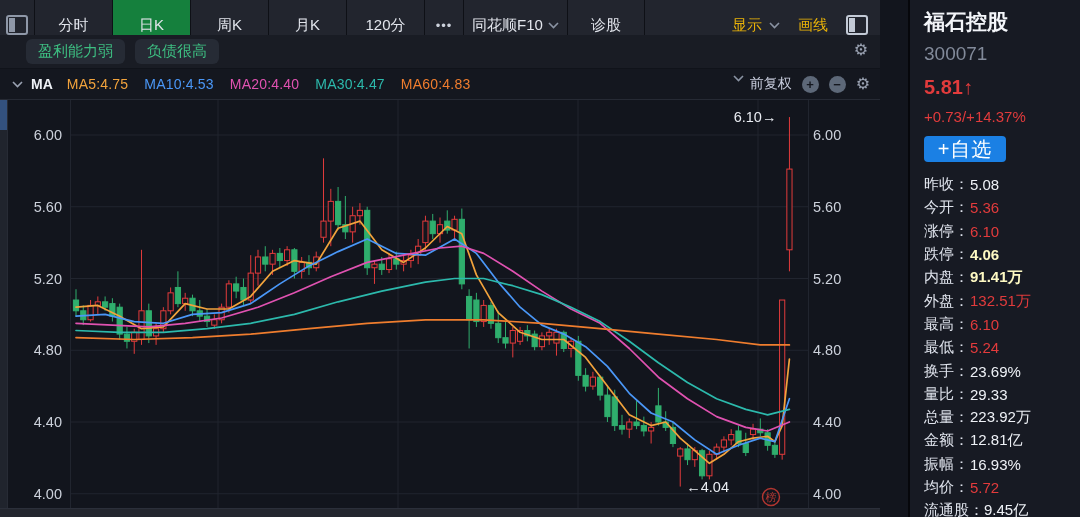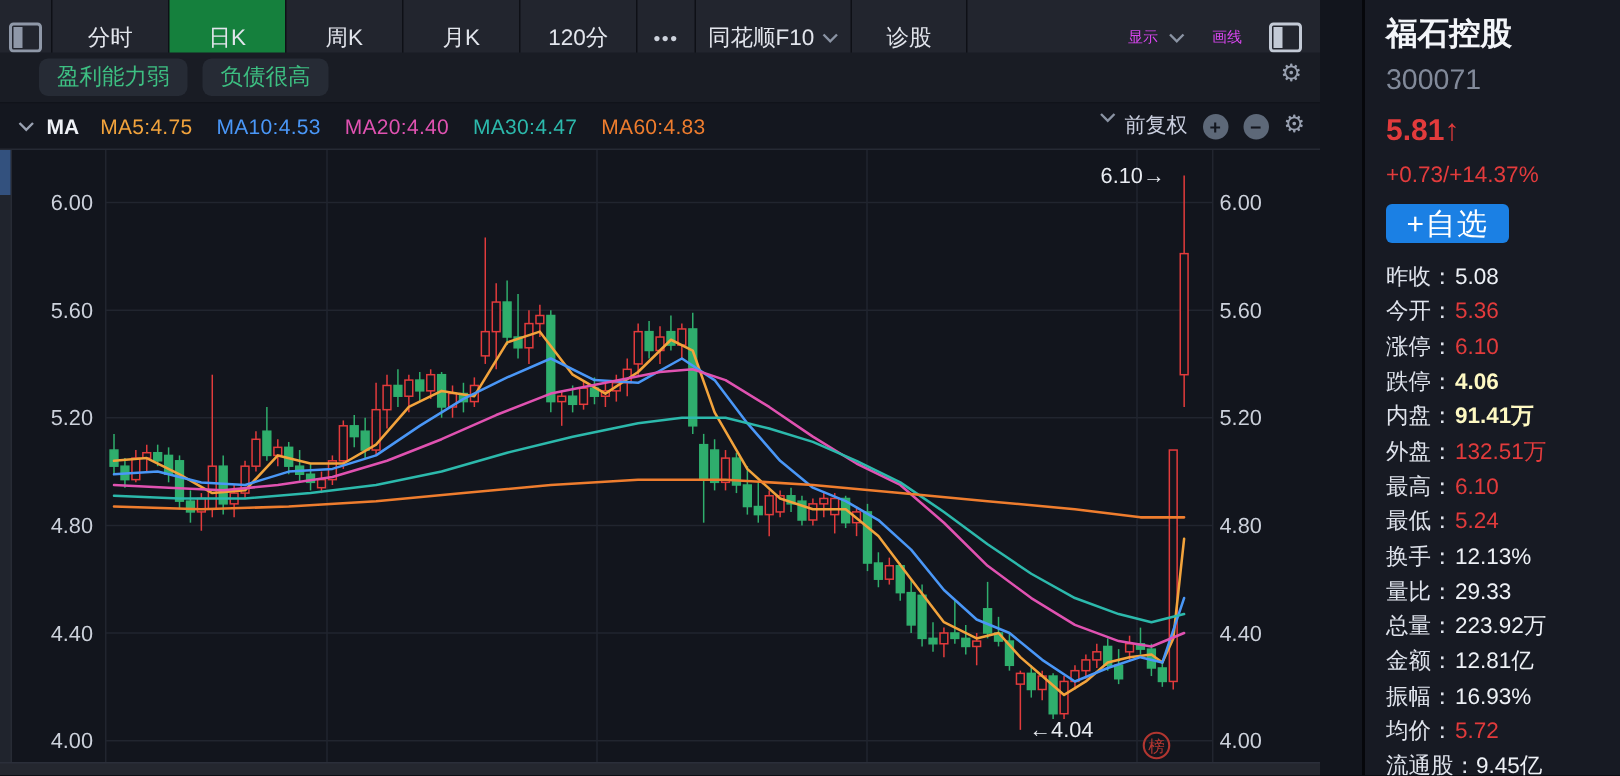--- a/index.html
+++ b/index.html
@@ -14,21 +14,21 @@
   .panel-icon.bright{border-color:#c3cad6;}
   .panel-icon.bright::before{background:#c3cad6;}
   .tabs{display:flex;align-items:stretch;}
   .tab{width:78px;display:flex;align-items:center;justify-content:center;gap:5px;font-size:15px;
        color:#e2e5ec;border-left:1px solid #0e1016;cursor:pointer;box-sizing:border-box;}
   .tab:last-child{border-right:1px solid #0e1016;}
   .tab.active{background:#15803d;}
   .tab.w-more{width:39px;letter-spacing:1px;font-size:13px;color:#cdd2dc;}
   .tab.w-f10{width:104px;}
   .toolbar-right{margin-left:auto;display:flex;align-items:center;padding-right:12px;gap:18px;}
-  .tool-text{font-size:10px;color:#d946ef;display:flex;align-items:center;gap:7px;cursor:pointer;}
+  .tool-text{font-size:15px;color:#eab308;display:flex;align-items:center;gap:7px;cursor:pointer;}
   
   .tags-row{position:absolute;left:0;top:35px;width:880px;height:34px;background:#191c24;
             border-bottom:1px solid #10131a;display:flex;align-items:center;gap:10px;
             padding-left:26px;box-sizing:border-box;}
   .pill{background:#262b35;border-radius:6px;color:#3dbf82;font-size:15px;padding:3px 12px;cursor:pointer;}
   .gear{color:#99a1b1;font-size:16px;line-height:1;cursor:pointer;}
   .tags-gear{position:absolute;right:12px;top:7px;}
   
   .ma-row{position:absolute;left:0;top:69px;width:880px;height:31px;background:#14171f;
           border-bottom:1px solid #262a34;display:flex;align-items:center;box-sizing:border-box;
@@ -432,21 +432,21 @@
         <div class="stat-row">
           <span class="stat-label">最高：</span>
           <span class="stat-value red">6.10</span>
         </div>
         <div class="stat-row">
           <span class="stat-label">最低：</span>
           <span class="stat-value red">5.24</span>
         </div>
         <div class="stat-row">
           <span class="stat-label">换手：</span>
-          <span class="stat-value white">12.13%</span>
+          <span class="stat-value white">23.69%</span>
         </div>
         <div class="stat-row">
           <span class="stat-label">量比：</span>
           <span class="stat-value white">29.33</span>
         </div>
         <div class="stat-row">
           <span class="stat-label">总量：</span>
           <span class="stat-value white">223.92万</span>
         </div>
         <div class="stat-row">

